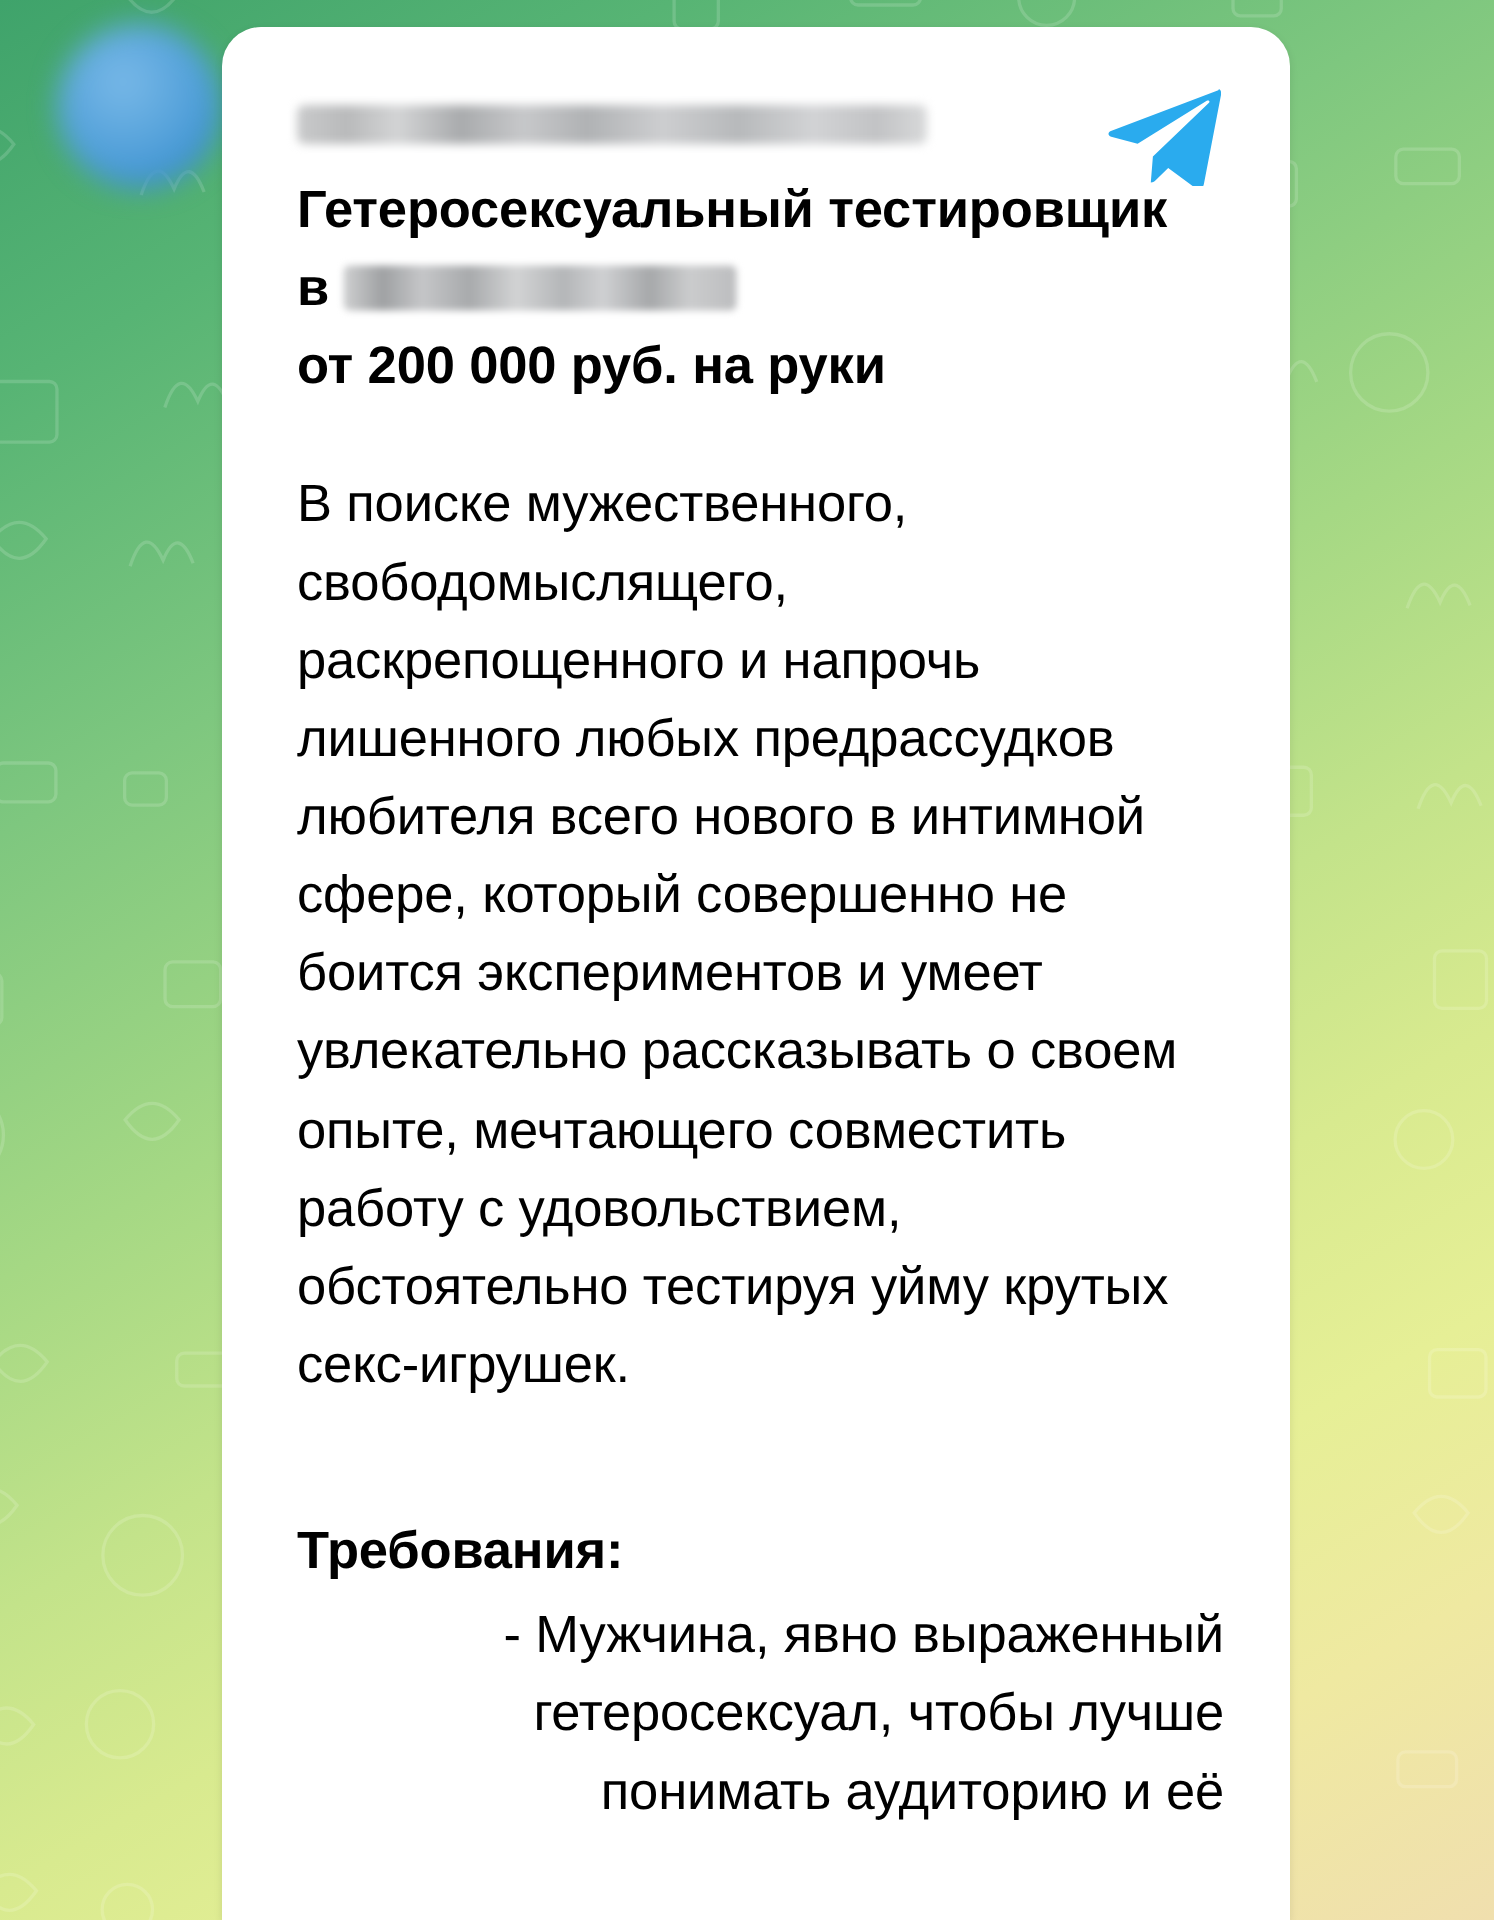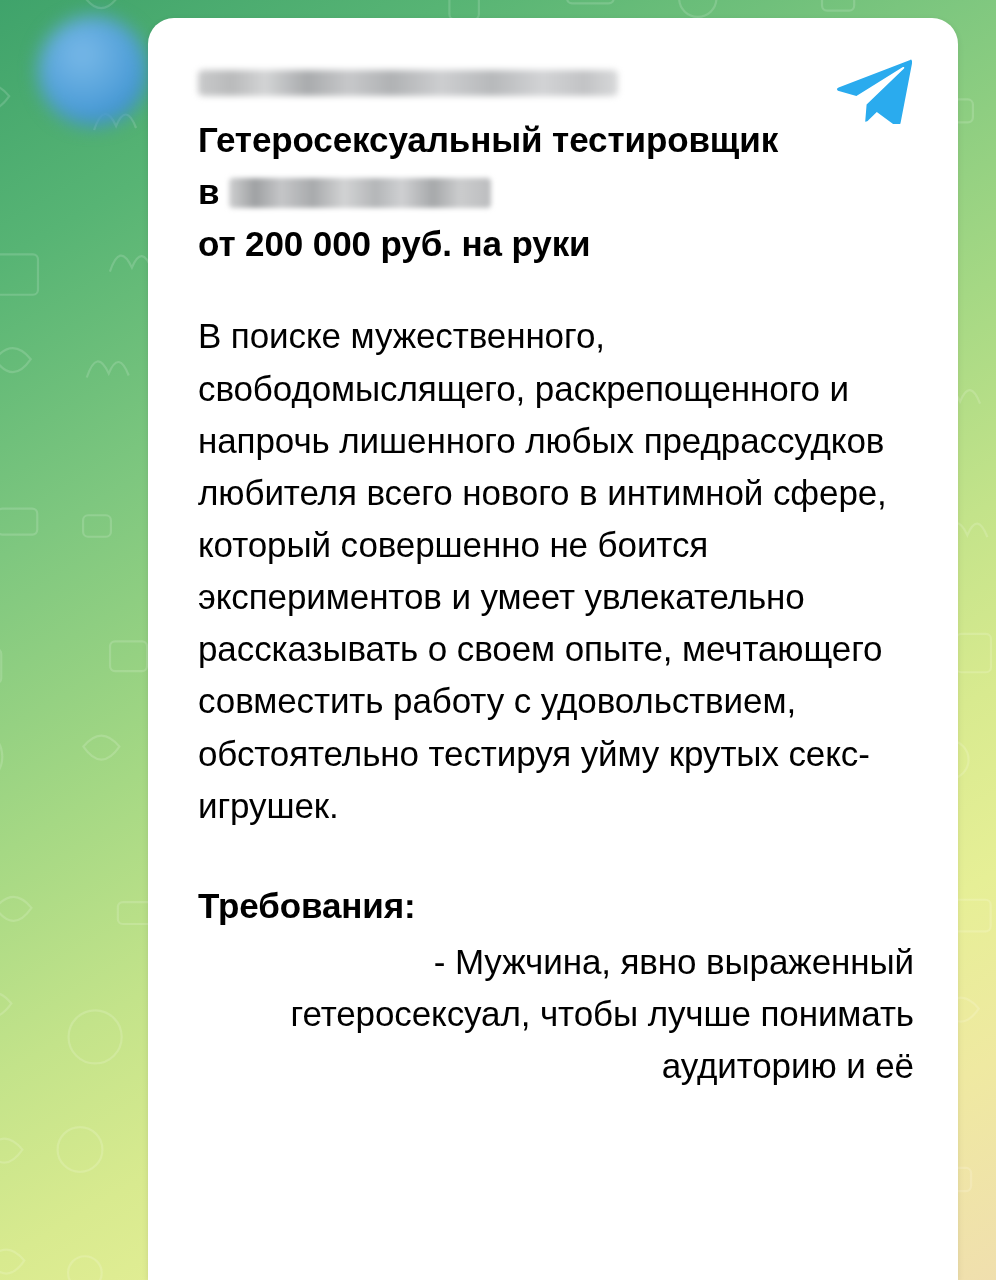--- a/index.html
+++ b/index.html
@@ -51,21 +51,21 @@
     border-radius: 50%;
     background: radial-gradient(circle at 40% 35%, #79b9e8 0%, #4f9ed8 55%, #3d8fce 75%, rgba(80,160,215,0.25) 100%);
     filter: blur(9px);
   }
 
   
   #message-bubble {
     position: absolute;
     left: 148px;
     top: 18px;
-    width: 810px;
+    width: 712px;
     min-height: 1262px;
     background: #ffffff;
     border-radius: 26px 26px 0 0;
     box-shadow: 0 2px 6px rgba(0,0,0,0.10);
     padding: 30px 44px 0 50px;
     box-sizing: border-box;
   }
 
   
   #author-redacted {
@@ -118,21 +118,21 @@
         #a8aaac 32%, #d2d3d4 44%, #b4b6b8 56%,
         #cfd0d2 66%, #a6a8aa 78%, #cbcccd 88%, #bcbdbf 100%);
     filter: blur(2.6px);
   }
   .msg-body {
     margin-top: 40px;
     font-weight: normal;
   }
   .section-heading {
     font-weight: bold;
-    margin-top: 48px;
+    margin-top: 72px;
   }
   .requirements {
     margin-top: 4px;
     text-align: right;
   }
 </style>
 </head>
 <body>
 
 <div id="chat-background">

